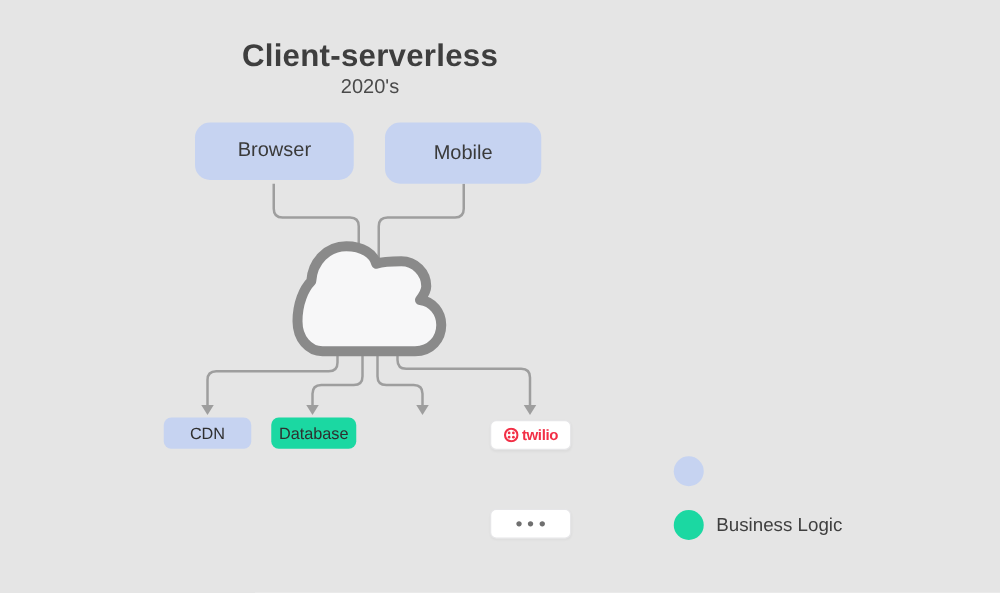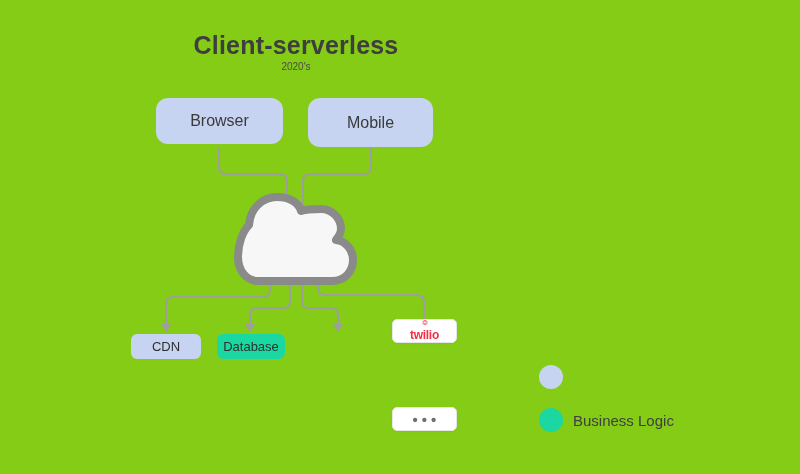--- a/index.html
+++ b/index.html
@@ -2,31 +2,31 @@
 <html><head>
 <meta charset="utf-8">
 <style>
   html,body{margin:0;padding:0;}
   body{
     width:800px;height:474px;
     background:#f7f7f8;
     font-family:"Liberation Sans","DejaVu Sans",sans-serif;
     overflow:hidden;
   }
-  .canvas{position:relative;width:800px;height:474px;background:#84cc16;}
+  .canvas{position:relative;width:800px;height:474px;background:#e5e5e5;}
   svg.wires{position:absolute;left:0;top:0;pointer-events:none;}
 
   .title{
     position:absolute;left:96px;top:31px;width:400px;
     text-align:center;font-size:25px;font-weight:700;color:#3e3e3e;
     letter-spacing:.2px;
   }
   .subtitle{
     position:absolute;left:96px;top:61px;width:400px;
-    text-align:center;font-size:10px;font-weight:500;color:#4a4a4a;
+    text-align:center;font-size:16px;font-weight:500;color:#4a4a4a;
   }
 
   .node{
     position:absolute;display:flex;align-items:center;justify-content:center;
     background:#c6d3f1;border-radius:12px;
     font-size:16px;font-weight:500;color:#3a3a3a;
   }
   .node.browser{left:156px;top:98px;width:127px;height:46px;}
   .node.mobile{left:308px;top:98px;width:125px;height:49px;}
 
@@ -39,21 +39,21 @@
   .chip.cdn{left:131px;top:334px;width:70px;}
   .chip.database{left:217px;top:334px;width:68px;}
   .chip.compute{left:308px;top:334px;width:66px;}
 
   .card{
     position:absolute;left:392px;width:65px;height:24px;
     background:#ffffff;border:1px solid #e6e6e8;border-radius:5px;
     display:flex;align-items:center;justify-content:center;gap:3px;
     box-shadow:0 1px 2px rgba(0,0,0,0.04);box-sizing:border-box;
   }
-  .card.twilio{top:319px;flex-direction:column;}
+  .card.twilio{top:336px;}
   .card.stripe{top:371px;}
   .card.more{top:407px;}
   .twilio-text{font-size:12px;font-weight:700;color:#f22f46;letter-spacing:-.3px;}
   .stripe-text{font-size:14px;font-weight:700;color:#635bff;letter-spacing:-.2px;}
   .more-text{font-size:15px;font-weight:700;color:#6f6f6f;letter-spacing:4px;padding-left:4px;line-height:1;}
 
   .legend{position:absolute;left:539px;top:365px;}
   .legend-row{display:flex;align-items:center;height:24px;margin-bottom:19px;}
   .swatch{width:24px;height:24px;border-radius:50%;margin-right:10px;flex:none;}
   .swatch.presentation{background:#c6d3f1;}

